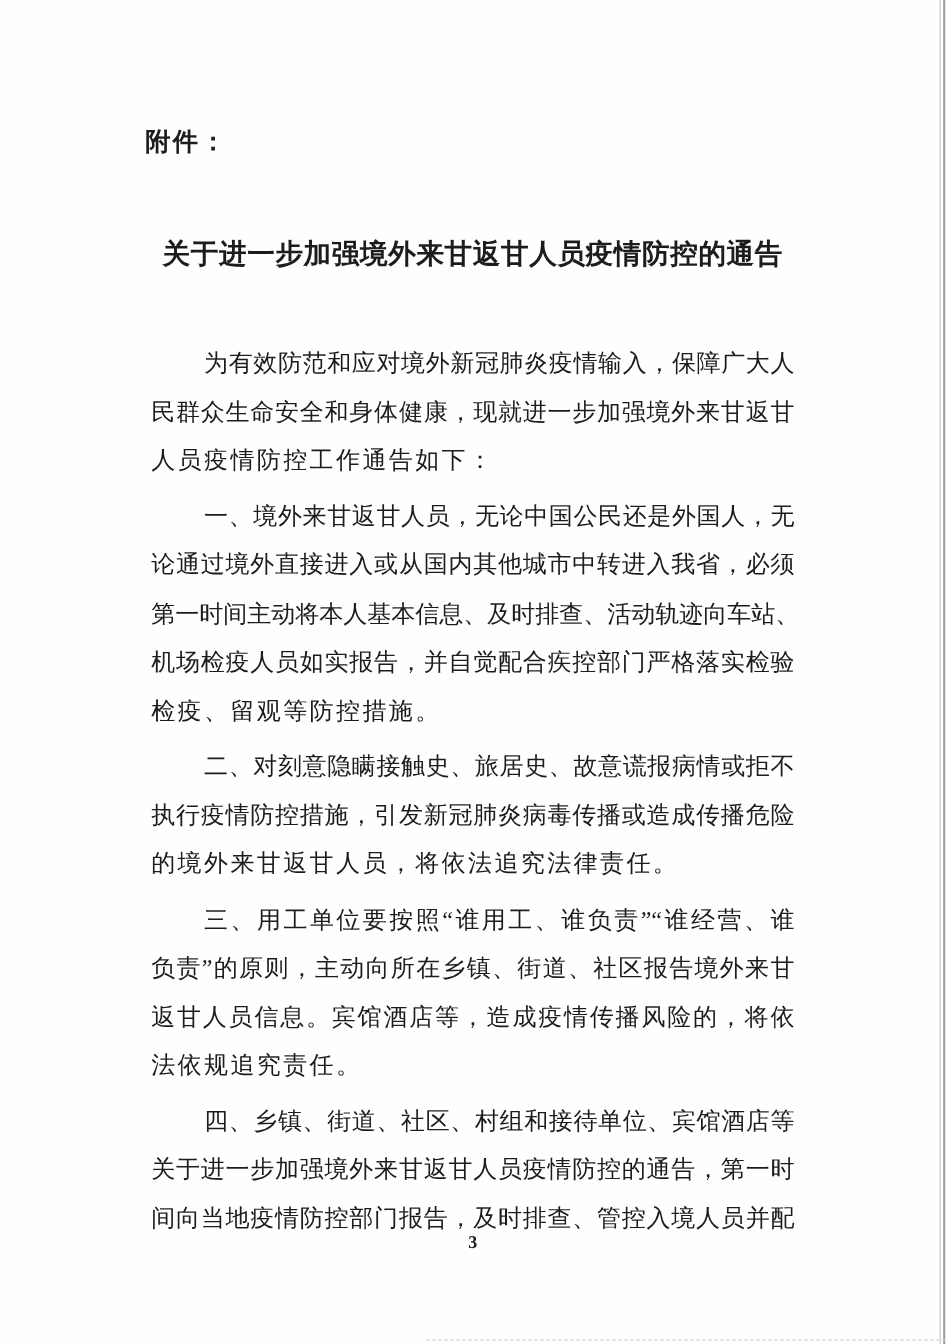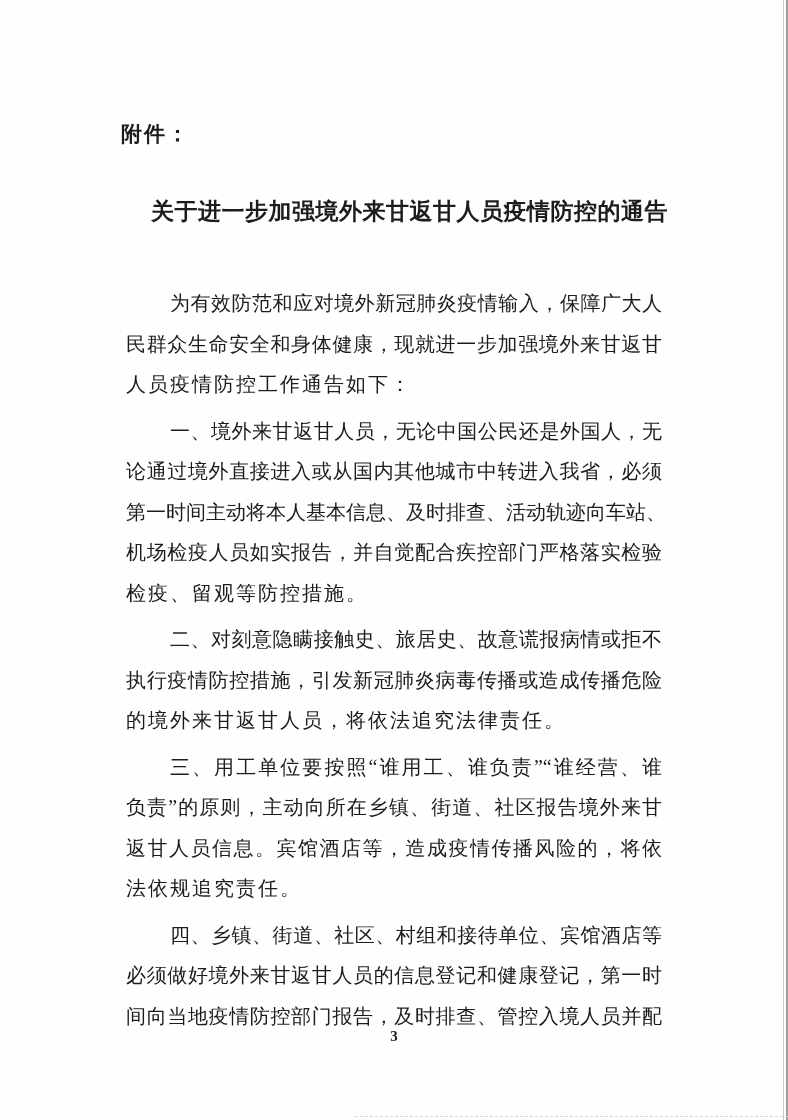--- a/index.html
+++ b/index.html
@@ -12,31 +12,31 @@
     width: 788px;
     height: 1120px;
     background: #fefefe;
     overflow: hidden;
     font-family: "Liberation Serif", "DejaVu Serif", serif;
     color: #1c1c1c;
   }
   .attachment-label {
     position: absolute;
     left: 121px;
-    top: 120px;
+    top: 104px;
     font-size: 21px;
     font-weight: bold;
     letter-spacing: 2px;
   }
   .doc-title {
     position: absolute;
     left: 120px;
     top: 196px;
     width: 548px;
-    text-align: right;
+    text-align: center;
     font-size: 23px;
     font-weight: bold;
     letter-spacing: 0.5px;
     white-space: nowrap;
   }
   .body-block {
     position: absolute;
     left: 120px;
     top: 277px;
     width: 548px;
@@ -130,21 +130,21 @@
 
     <div class="para">
       <span class="line indent">三、用工单位要按照“谁用工、谁负责”“谁经营、谁</span>
       <span class="line">负责”的原则，主动向所在乡镇、街道、社区报告境外来甘</span>
       <span class="line">返甘人员信息。宾馆酒店等，造成疫情传播风险的，将依</span>
       <span class="line end">法依规追究责任。</span>
     </div>
 
     <div class="para">
       <span class="line indent">四、乡镇、街道、社区、村组和接待单位、宾馆酒店等</span>
-      <span class="line">必须做好境外来甘返甘人员的信息登记和健康登记，第一时</span>
+      <span class="line">关于进一步加强境外来甘返甘人员疫情防控的通告，第一时</span>
       <span class="line">间向当地疫情防控部门报告，及时排查、管控入境人员并配</span>
     </div>
 
   </div>
 
   <div class="page-number">3</div>
 
   <div class="edge-line-inner"></div>
   <div class="edge-line-outer"></div>
   <div class="bottom-dashed-line"></div>

